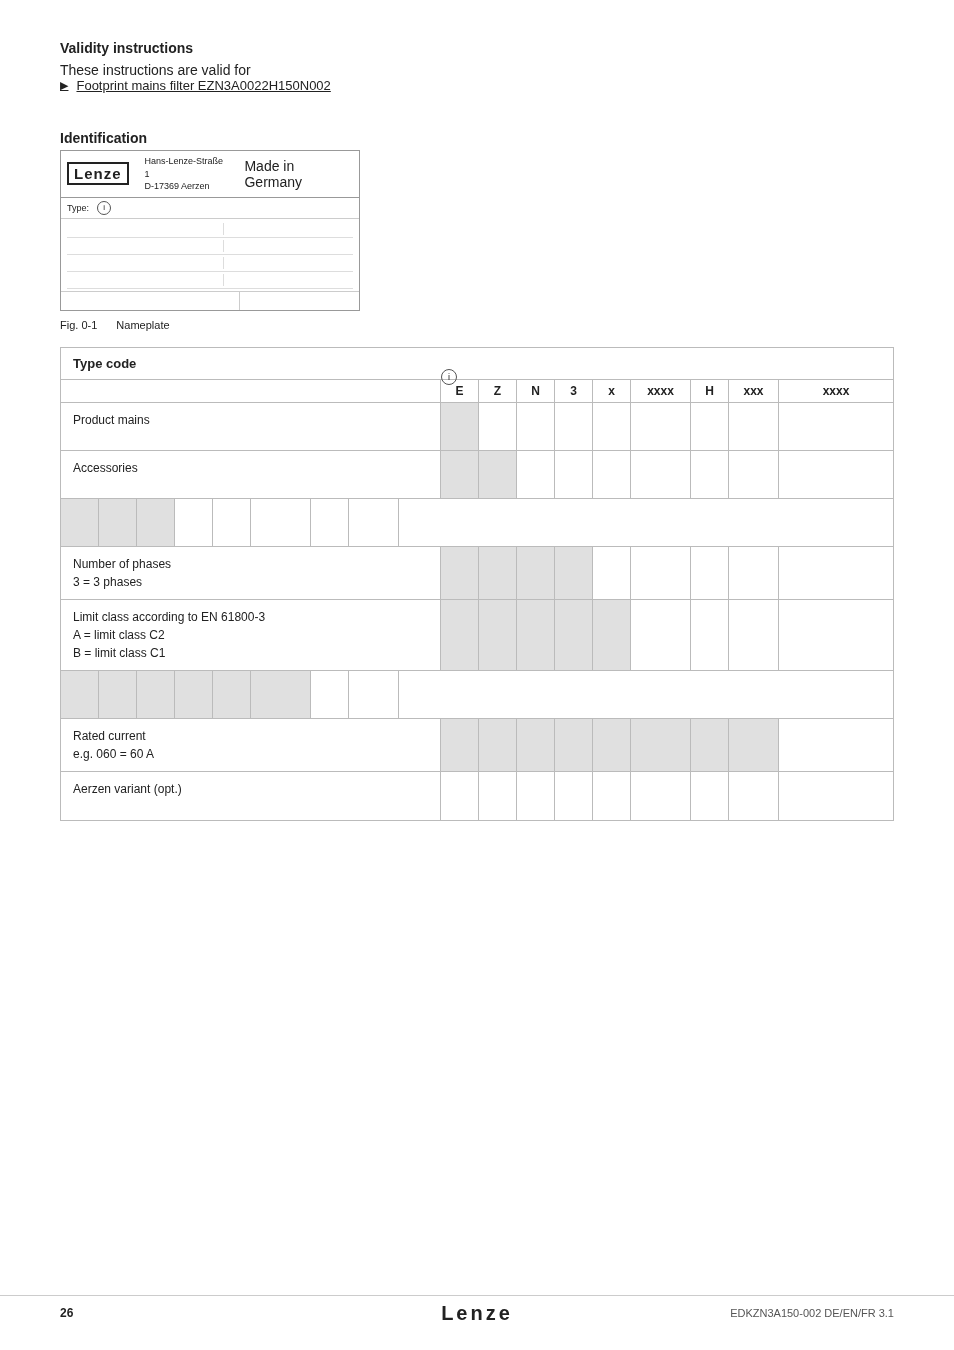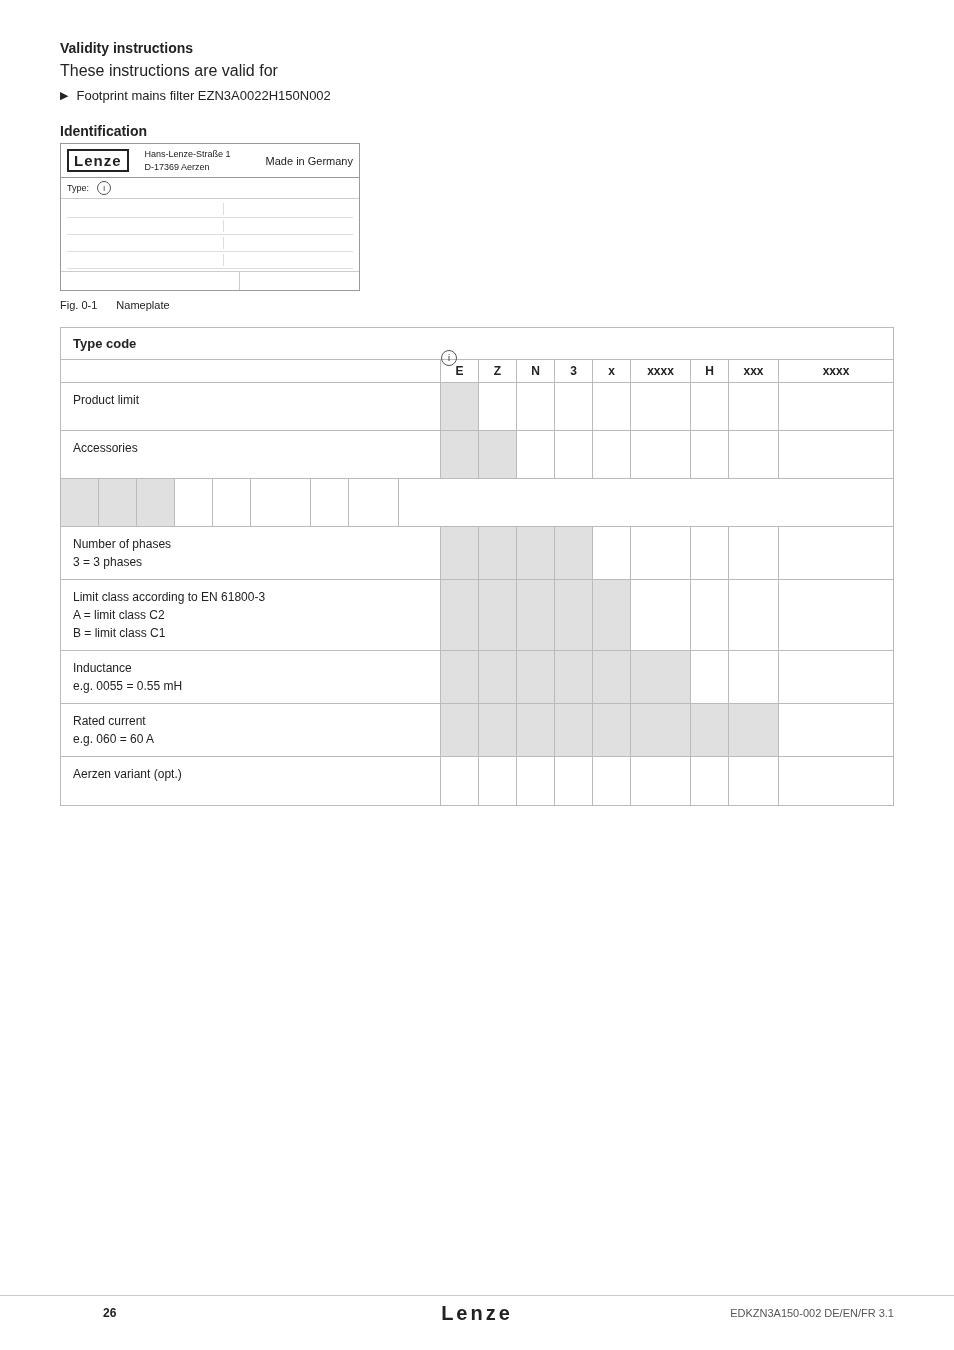--- a/index.html
+++ b/index.html
@@ -19,27 +19,27 @@
       position: relative;
     }
 
     
     .validity-title {
       font-weight: bold;
       font-size: 14px;
       margin-bottom: 6px;
     }
     .validity-intro {
-      font-size: 16px;
-      margin-bottom: 8px;
+      font-size: 14px;
     }
     .validity-item {
       display: flex;
       align-items: center;
-      margin-bottom: 20px;
+      margin-bottom: 37px;
+      text-decoration: underline;
     }
     .validity-item::before {
       content: '▶';
       margin-right: 8px;
       font-size: 11px;
       color: #222;
     }
 
     
     .identification-title {
@@ -70,21 +70,21 @@
       font-size: 15px;
       border: 2px solid #222;
       padding: 1px 5px;
       letter-spacing: 1px;
     }
     .nameplate-address {
       font-size: 9px;
       line-height: 1.4;
     }
     .nameplate-made {
-      font-size: 11px;
+      font-size: 14px;
       margin-left: auto;
     }
     .nameplate-type-row {
       display: flex;
       align-items: center;
       padding: 3px 6px;
       border-bottom: 1px solid #ccc;
       gap: 8px;
     }
     .nameplate-type-label {
@@ -230,21 +230,20 @@
       right: 0;
       display: flex;
       align-items: center;
       padding: 0 60px;
       border-top: 1px solid #ccc;
       padding-top: 10px;
     }
     .footer-page {
       font-size: 12px;
       font-weight: bold;
-      margin-left: 43px;
     }
     .footer-logo {
       position: absolute;
       left: 50%;
       transform: translateX(-50%);
       font-weight: bold;
       font-size: 20px;
       letter-spacing: 3px;
     }
     .footer-doc {
@@ -329,21 +328,21 @@
         <div class="tc-cell tc-3">3</div>
         <div class="tc-cell tc-x">x</div>
         <div class="tc-cell tc-xxxx1">xxxx</div>
         <div class="tc-cell tc-h">H</div>
         <div class="tc-cell tc-xxx">xxx</div>
         <div class="tc-cell tc-xxxx2">xxxx</div>
       </div>
     </div>
 
     <div class="typecode-data-row">
-      <div class="row-label-col">Product limit</div>
+      <div class="row-label-col">Product mains</div>
       <div class="row-cells">
         <div class="tc-cell tc-e" style="background:#e0e0e0; border-right:1px solid #bbb;"></div>
         <div class="tc-cell tc-z" style="border-right:1px solid #bbb;"></div>
         <div class="tc-cell tc-n" style="border-right:1px solid #bbb;"></div>
         <div class="tc-cell tc-3" style="border-right:1px solid #bbb;"></div>
         <div class="tc-cell tc-x" style="border-right:1px solid #bbb;"></div>
         <div class="tc-cell tc-xxxx1" style="border-right:1px solid #bbb;"></div>
         <div class="tc-cell tc-h" style="border-right:1px solid #bbb;"></div>
         <div class="tc-cell tc-xxx" style="border-right:1px solid #bbb;"></div>
         <div class="tc-cell tc-xxxx2"></div>
@@ -407,23 +406,20 @@
         <div class="tc-cell tc-3" style="background:#e0e0e0; border-right:1px solid #bbb;"></div>
         <div class="tc-cell tc-x" style="background:#e0e0e0; border-right:1px solid #bbb;"></div>
         <div class="tc-cell tc-xxxx1" style="border-right:1px solid #bbb;"></div>
         <div class="tc-cell tc-h" style="border-right:1px solid #bbb;"></div>
         <div class="tc-cell tc-xxx" style="border-right:1px solid #bbb;"></div>
         <div class="tc-cell tc-xxxx2"></div>
       </div>
     </div>
 
     <div class="typecode-data-row">
-      <div class="row-label-col">
-        Inductance<br>e.g. 0055 = 0.55 mH
-      </div>
       <div class="row-cells">
         <div class="tc-cell tc-e" style="background:#e0e0e0; border-right:1px solid #bbb;"></div>
         <div class="tc-cell tc-z" style="background:#e0e0e0; border-right:1px solid #bbb;"></div>
         <div class="tc-cell tc-n" style="background:#e0e0e0; border-right:1px solid #bbb;"></div>
         <div class="tc-cell tc-3" style="background:#e0e0e0; border-right:1px solid #bbb;"></div>
         <div class="tc-cell tc-x" style="background:#e0e0e0; border-right:1px solid #bbb;"></div>
         <div class="tc-cell tc-xxxx1" style="background:#e0e0e0; border-right:1px solid #bbb;"></div>
         <div class="tc-cell tc-h" style="border-right:1px solid #bbb;"></div>
         <div class="tc-cell tc-xxx" style="border-right:1px solid #bbb;"></div>
         <div class="tc-cell tc-xxxx2"></div>

